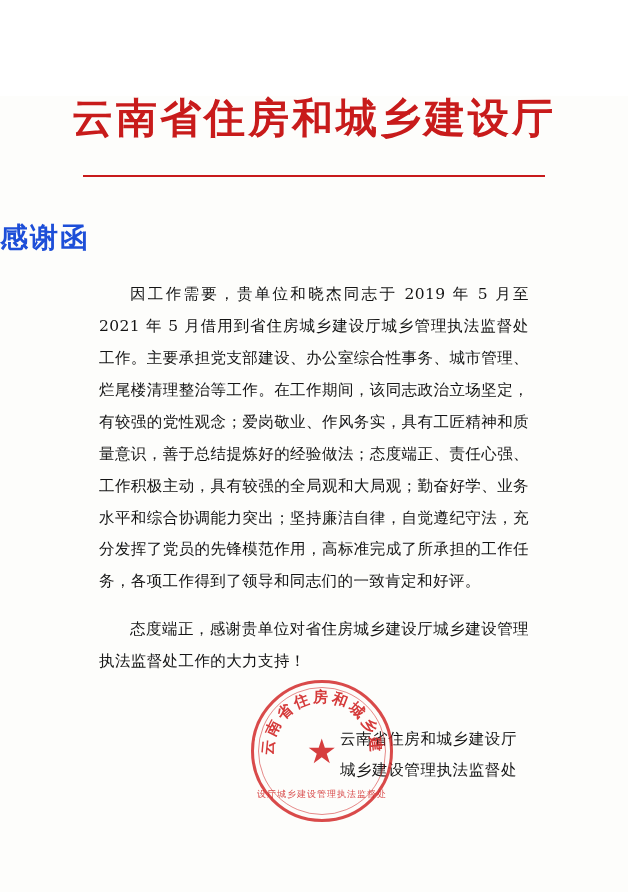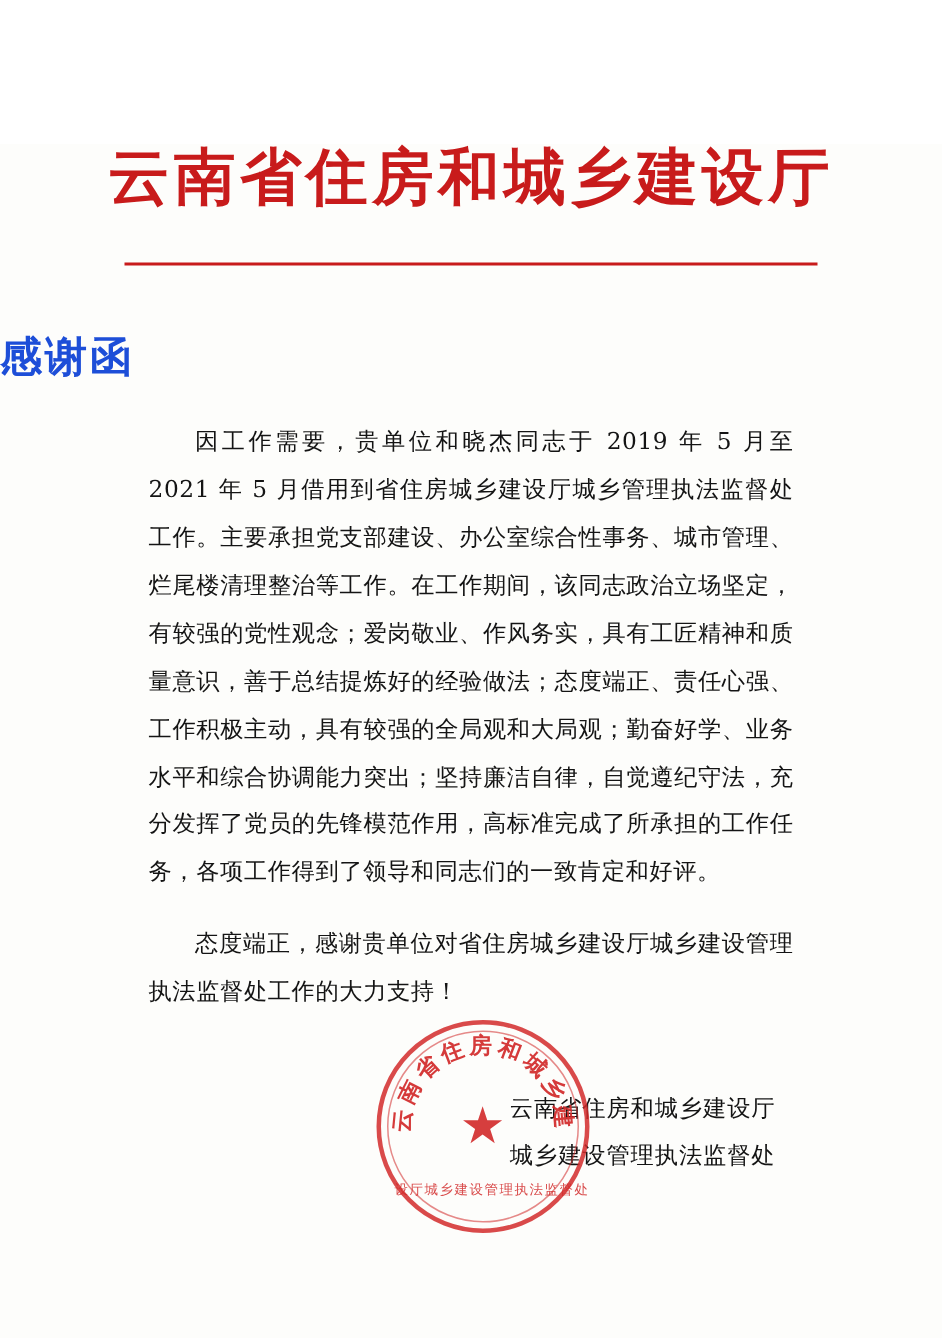--- a/index.html
+++ b/index.html
@@ -129,21 +129,21 @@
     font-size: 15px;
     font-weight: bold;
     letter-spacing: 3px;
     opacity: 0.92;
   }
   .seal .seal-bottom-text {
     position: absolute;
     left: 0;
     right: 0;
     bottom: 19px;
-    text-align: right;
+    text-align: center;
     color: #d22a2a;
     font-family: "DejaVu Serif", "Liberation Serif", serif;
     font-size: 9px;
     letter-spacing: 1px;
     opacity: 0.85;
   }
 </style>
 </head>
 <body>
 

